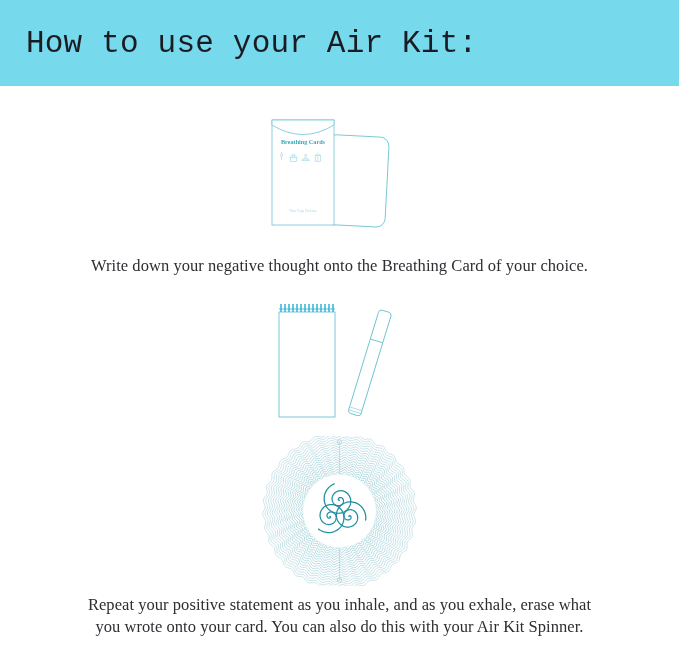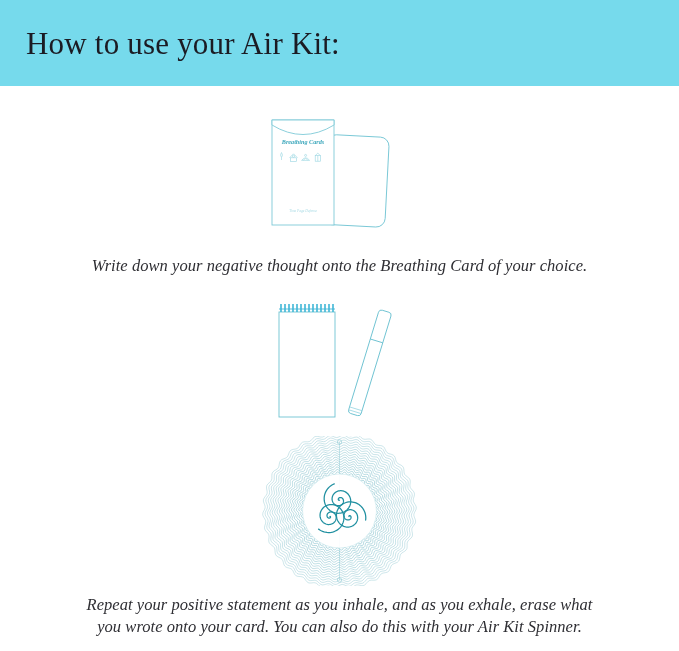--- a/index.html
+++ b/index.html
@@ -19,42 +19,41 @@
   .header-banner {
     width: 679px;
     height: 86px;
     background: #76DAEC;
     display: flex;
     align-items: center;
     box-sizing: border-box;
     padding-left: 26px;
   }
   .header-title {
-    font-family: Liberation Serif, serif;
+    font-family: Liberation Mono, monospace;
     font-size: 31px;
     font-weight: 400;
     color: #1b1b23;
     letter-spacing: 0.2px;
     line-height: 1;
     white-space: nowrap;
   }
 
   
   .steps {
     width: 679px;
     display: flex;
     flex-direction: column;
     align-items: center;
   }
   .step {
     width: 679px;
     display: flex;
     flex-direction: column;
     align-items: center;
-    font-style: italic;
   }
   .step-figure {
     display: flex;
     justify-content: center;
     align-items: center;
   }
   .step-caption {
     font-family: "Liberation Serif", "DejaVu Serif", serif;
     font-size: 16.5px;
     color: #2e2e33;

